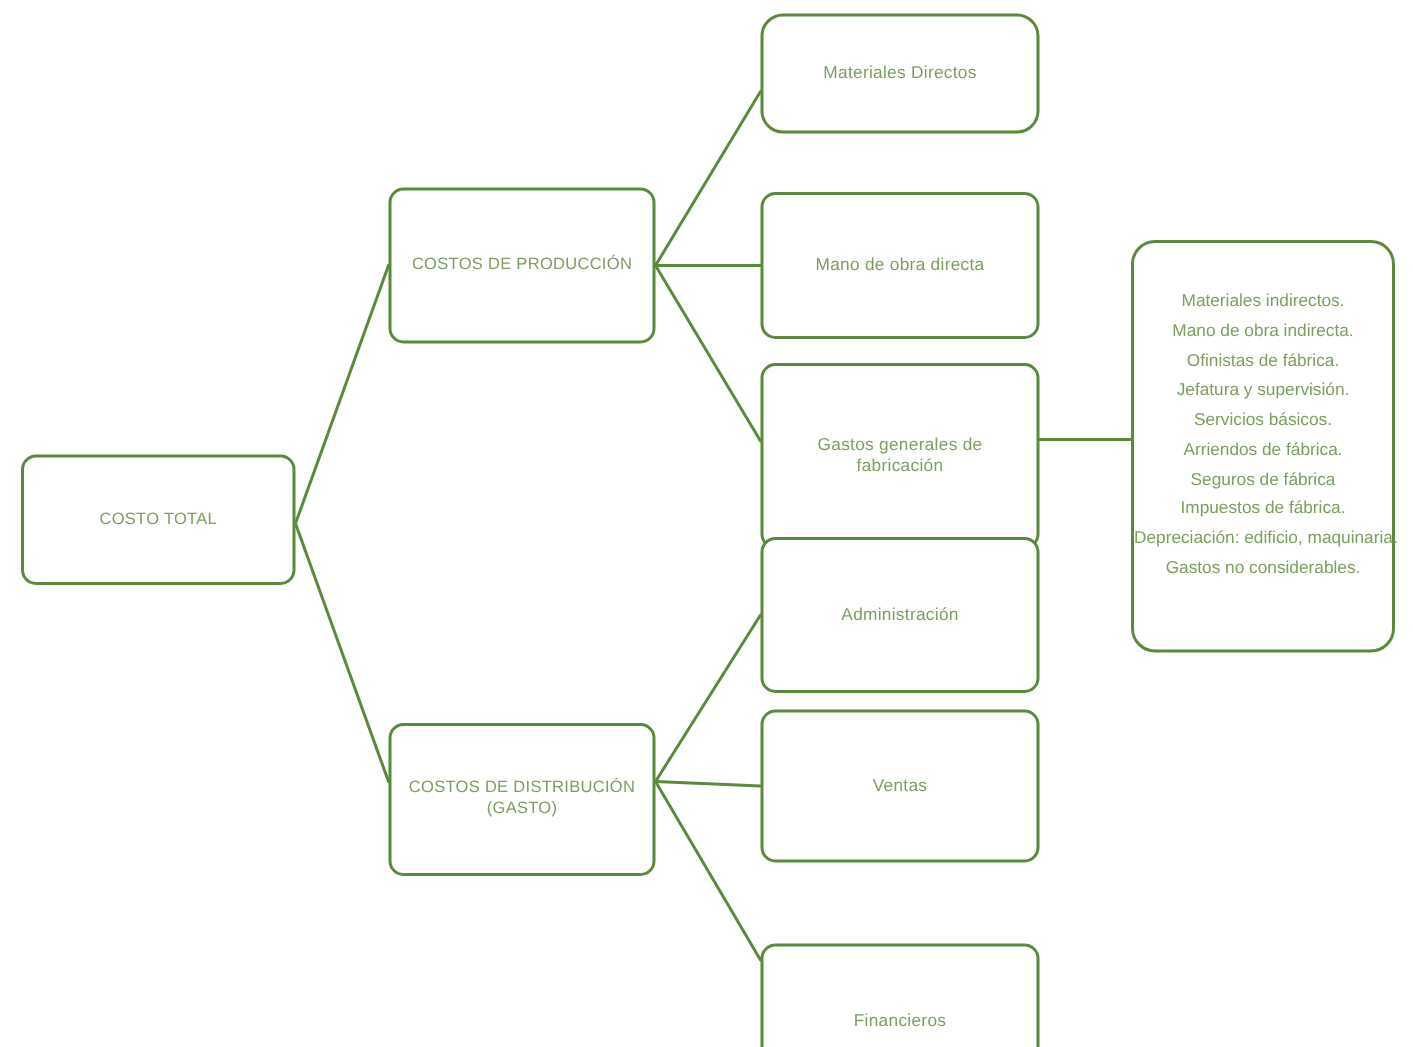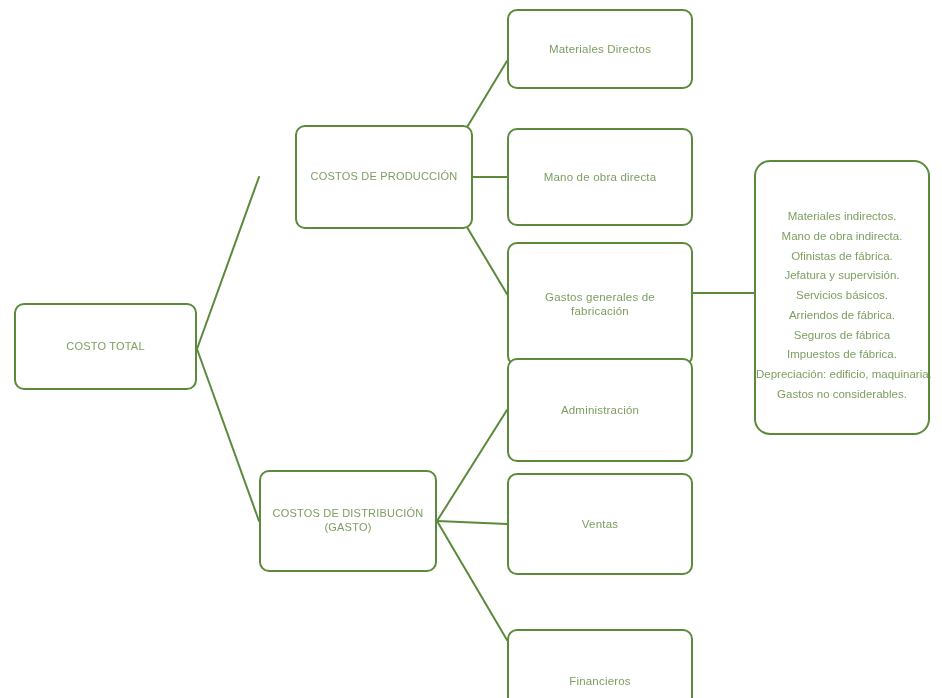--- a/index.html
+++ b/index.html
@@ -49,21 +49,21 @@
   }
   .node-level3 .node-label {
     font-size: 11.5px;
   }
   .node-detail {
     align-items: flex-start;
     justify-content: center;
     border-radius: 16px;
   }
   .detail-list {
-    margin: 15px;
+    margin: 0;
     padding: 30px 6px 0 6px;
     list-style: none;
     width: 100%;
     text-align: center;
   }
   .detail-list li {
     color: #7c9f60;
     font-size: 11.5px;
     line-height: 1.72;
     white-space: nowrap;
@@ -84,29 +84,29 @@
       <line x1="437" y1="521" x2="507" y2="410" stroke="#5b8a3c" stroke-width="2" stroke-linecap="round"></line>
       <line x1="437" y1="521" x2="507" y2="524" stroke="#5b8a3c" stroke-width="2" stroke-linecap="round"></line>
       <line x1="437" y1="521" x2="507" y2="640" stroke="#5b8a3c" stroke-width="2" stroke-linecap="round"></line>
       <line x1="693" y1="293" x2="754" y2="293" stroke="#5b8a3c" stroke-width="2" stroke-linecap="round"></line>
     </svg>
 
   <div class="node-box node-root" style="left: 14px; top: 303px; width: 183px; height: 87px;">
     <span class="node-label">COSTO TOTAL</span>
   </div>
 
-  <div class="node-box node-level2" style="left: 259px; top: 125px; width: 178px; height: 104px; margin-left: 36px;">
+  <div class="node-box node-level2" style="left: 259px; top: 125px; width: 178px; height: 104px;">
     <span class="node-label">COSTOS DE PRODUCCIÓN</span>
   </div>
 
-  <div class="node-box node-level2" style="left: 259px; top: 470px; width: 178px; height: 102px;">
+  <div class="node-box node-level2" style="left: 259px; top: 482px; width: 178px; height: 102px;">
     <span class="node-label">COSTOS DE DISTRIBUCIÓN (GASTO)</span>
   </div>
 
-  <div class="node-box node-level3" style="left: 507px; top: 9px; width: 186px; height: 80px;">
+  <div class="node-box node-level3" style="left: 507px; top: 9px; width: 186px; height: 80px; border-radius: 15px;">
     <span class="node-label">Materiales Directos</span>
   </div>
 
   <div class="node-box node-level3" style="left: 507px; top: 128px; width: 186px; height: 98px; text-align: center;">
     <span class="node-label">Mano de obra directa</span>
   </div>
 
   <div class="node-box node-level3" style="left: 507px; top: 242px; width: 186px; height: 124px;">
     <span class="node-label">Gastos generales de fabricación</span>
   </div>

